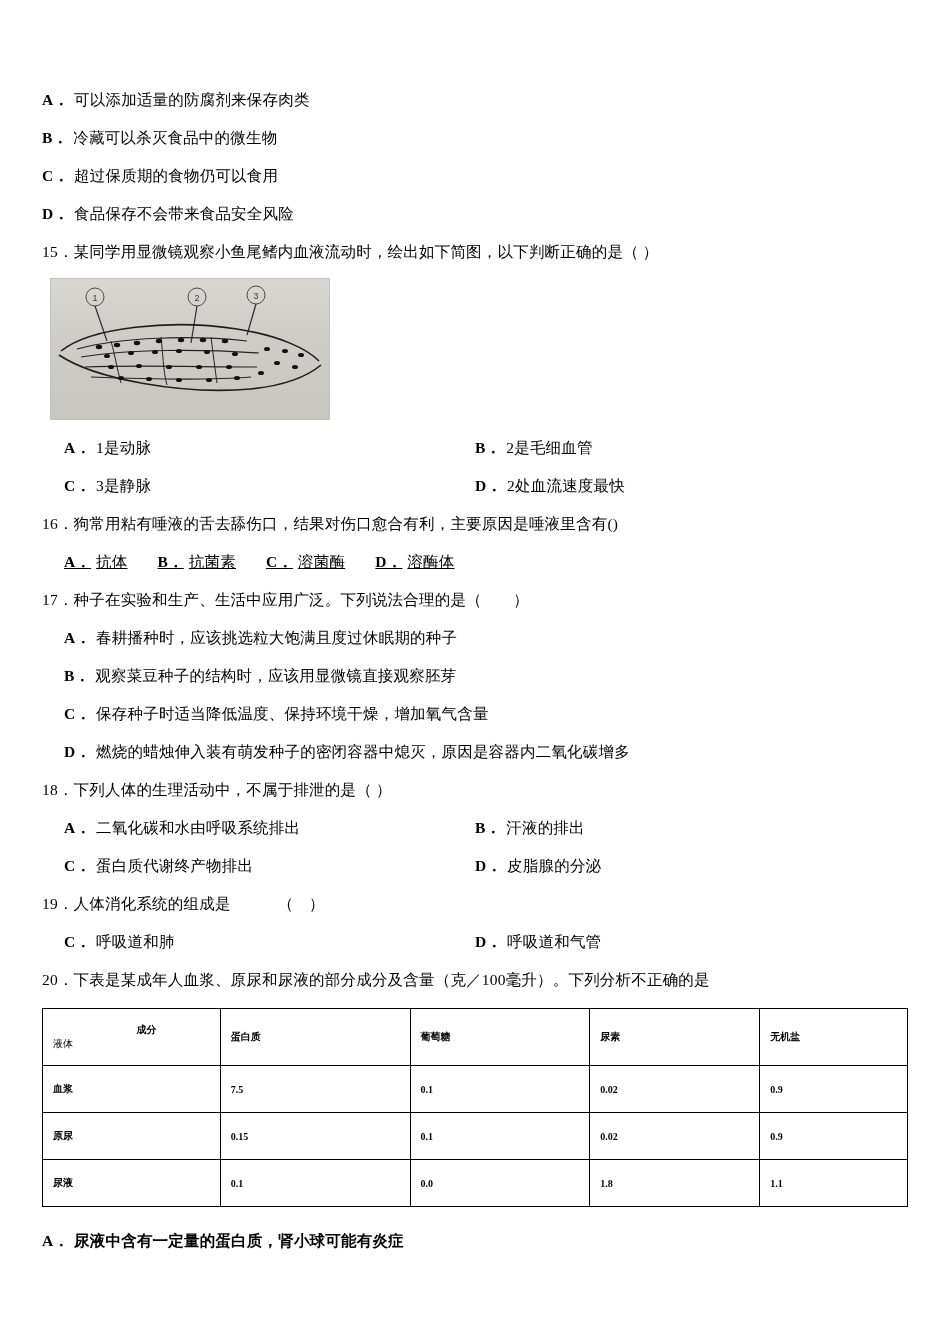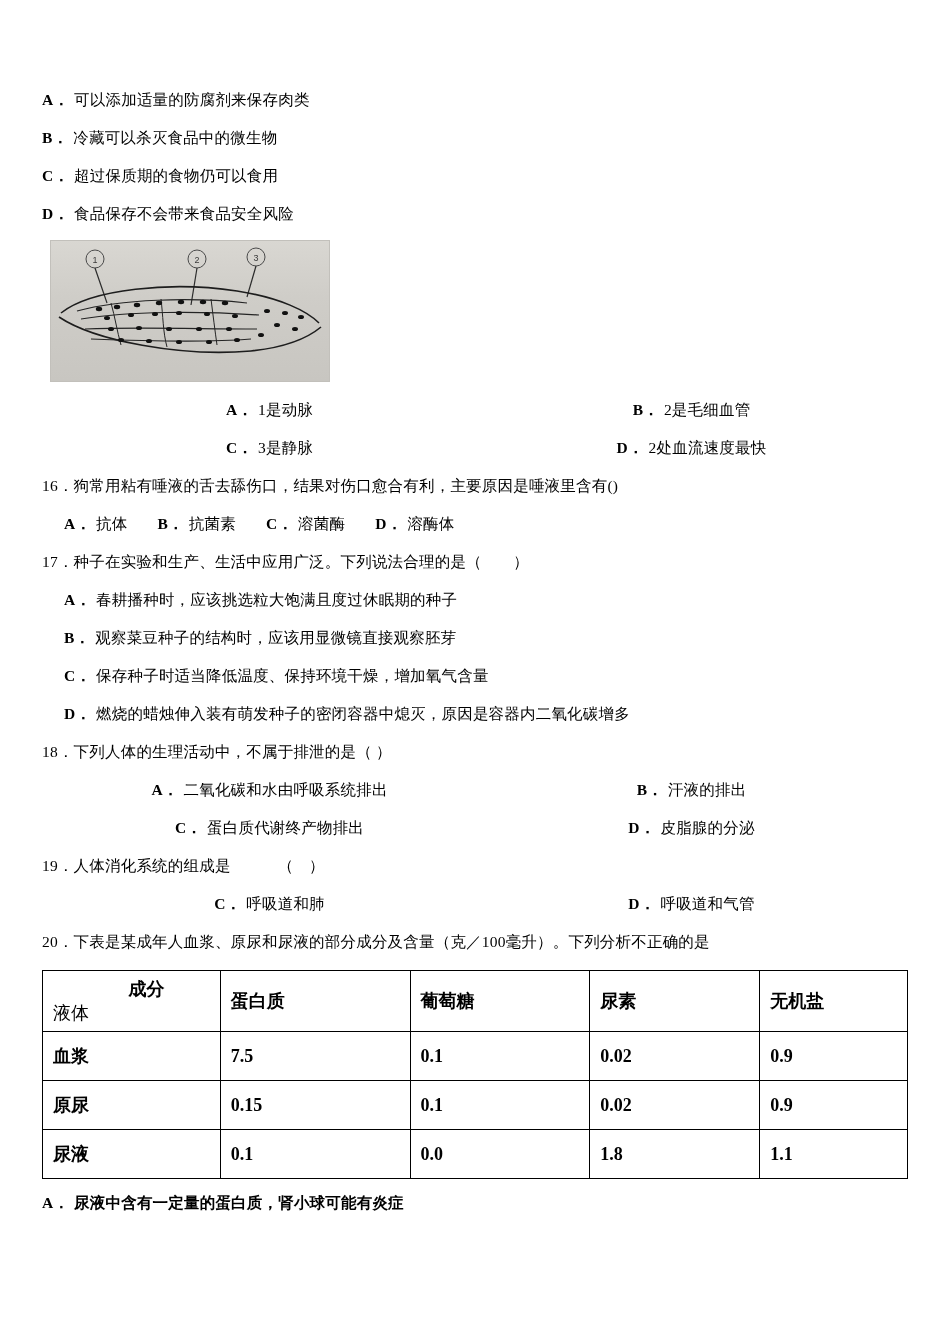--- a/index.html
+++ b/index.html
@@ -42,32 +42,32 @@
     letter-spacing: 0.2px;
   }
   .lbl {
     font-weight: bold;
     font-family: "Liberation Serif", serif;
     margin-right: 5px;
   }
   .two-col {
     display: flex;
     width: 100%;
-    text-align: center;
   }
   .two-col > div {
     flex: 0 0 50%;
   }
   .two-col > div:first-child {
     padding-left: 22px;
     box-sizing: border-box;
   }
   .inline-opts .seg {
     display: inline-block;
     margin-right: 26px;
+    text-decoration: underline;
   }
   
   .figure-wrap {
     margin: 6px 0 16px 8px;
   }
   .fish-figure {
     width: 278px;
     height: 140px;
     background: linear-gradient(180deg,#d9d7d2 0%, #cfcdc8 40%, #c8c6c1 100%);
     position: relative;
@@ -76,21 +76,21 @@
   }
   .fish-figure svg {
     position: absolute;
     left: 0; top: 0;
   }
   
   table.data {
     border-collapse: collapse;
     width: 866px;
     margin: 10px 0 12px 0;
-    font-size: 18px;
+    font-size: 10px;
   }
   table.data td, table.data th {
     border: 1px solid #000;
     padding: 12px 10px;
     text-align: left;
     font-weight: bold;
     vertical-align: middle;
     height: 22px;
   }
   table.data td.hdr-corner {
@@ -107,21 +107,21 @@
     text-align: left;
     font-weight: normal;
   }
   col.c1 { width: 178px; }
   col.c2 { width: 190px; }
   col.c3 { width: 180px; }
   col.c4 { width: 170px; }
   col.c5 { width: 148px; }
   .last-line {
     font-size: 15.5px;
-    margin-top: 14px;
+    margin-top: 24px;
     letter-spacing: 0.2px;
   }
 </style>
 </head>
 <body>
 
 <div class="page">
   <div class="content">
 
     <div>
@@ -132,20 +132,21 @@
         <span class="lbl">B．</span><span>冷藏可以杀灭食品中的微生物</span>
       </p>
       <p class="q-line">
         <span class="lbl">C．</span><span>超过保质期的食物仍可以食用</span>
       </p>
       <p class="q-line">
         <span class="lbl">D．</span><span>食品保存不会带来食品安全风险</span>
       </p>
     </div>
 
+    <p class="q-line">15．某同学用显微镜观察小鱼尾鳍内血液流动时，绘出如下简图，以下判断正确的是（ ）</p>
 
     <div class="figure-wrap">
       <div class="fish-figure">
         <svg width="278" height="140" viewBox="0 0 278 140" xmlns="http://www.w3.org/2000/svg">
 
           <circle cx="44" cy="18" r="9" fill="none" stroke="#4a4a4a" stroke-width="1"></circle>
           <text x="44" y="22" font-size="9" text-anchor="middle" fill="#3a3a3a" font-family="sans-serif">1</text>
           <circle cx="146" cy="18" r="9" fill="none" stroke="#4a4a4a" stroke-width="1"></circle>
           <text x="146" y="22" font-size="9" text-anchor="middle" fill="#3a3a3a" font-family="sans-serif">2</text>
           <circle cx="205" cy="16" r="9" fill="none" stroke="#4a4a4a" stroke-width="1"></circle>

